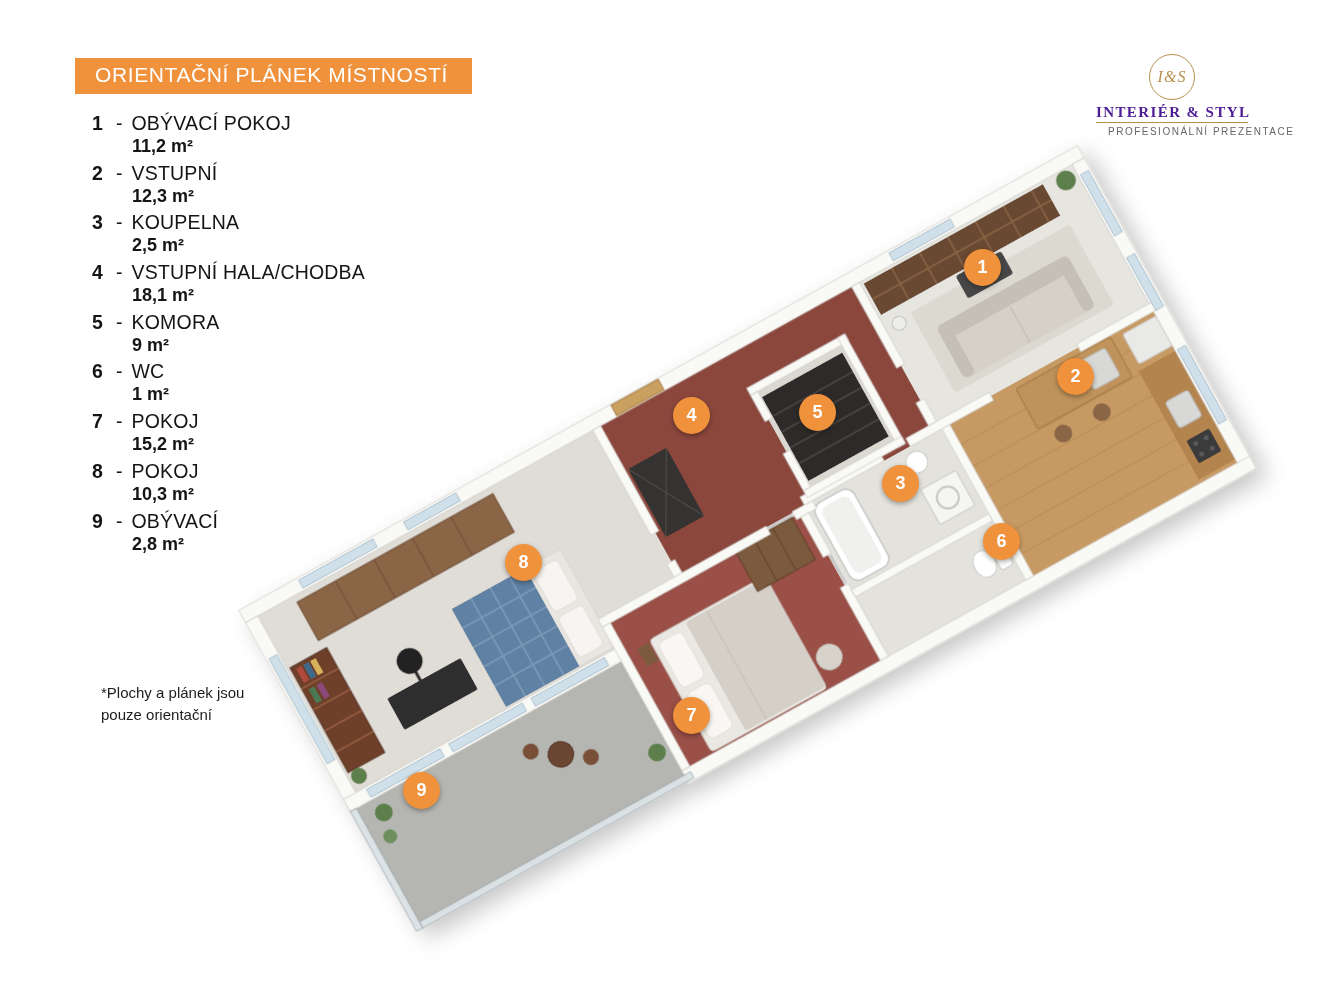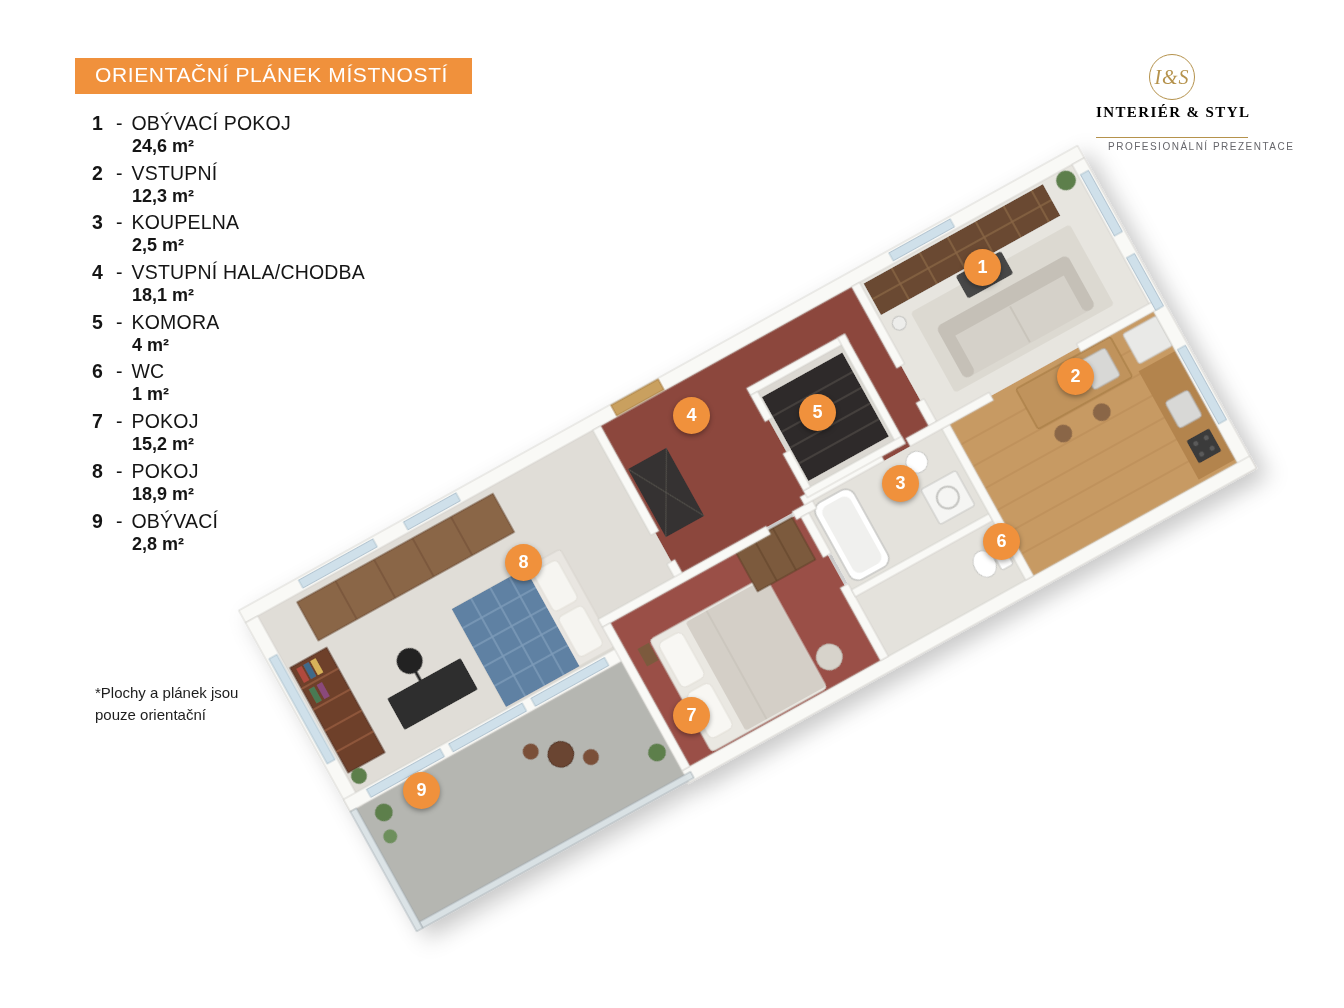--- a/index.html
+++ b/index.html
@@ -15,33 +15,33 @@
   }
   
   .legend{position:absolute;left:92px;top:112px;z-index:4;color:#151515;}
   .legend-item{margin-bottom:5px;}
   .l1{display:flex;gap:9px;align-items:baseline;font-size:19.5px;line-height:1.18;}
   .num{font-weight:700;min-width:15px;}
   .dash{font-weight:400;}
   .name{letter-spacing:.2px;}
   .area{font-weight:700;font-size:18px;margin-left:40px;margin-top:1px;line-height:1.15;}
   
-  .footnote{position:absolute;left:95px;top:682px;z-index:4;font-size:15px;color:#1d1d1d;line-height:1.45;}
+  .footnote{position:absolute;left:101px;top:682px;z-index:4;font-size:15px;color:#1d1d1d;line-height:1.45;}
   
   .logo{position:absolute;left:1096px;top:54px;width:152px;z-index:4;text-align:center;}
   .logo-circle{
     width:44px;height:44px;border:1.5px solid var(--logo_gold,#b5924c);border-radius:50%;
     margin:0 auto 4px;display:flex;align-items:center;justify-content:center;
-    font-family:"Liberation Serif",serif;font-style:italic;font-size:20px;
+    font-family:"Liberation Serif",serif;font-style:italic;font-size:16px;
     color:var(--logo_gold,#b5924c);letter-spacing:1px;
   }
   .logo-name{
     font-family:"Liberation Serif",serif;font-weight:700;font-size:15px;letter-spacing:1.4px;
-    color:#000000;border-bottom:1px solid var(--logo_gold,#b5924c);
-    padding-bottom:16px;margin-bottom:3px;white-space:nowrap;
+    color:#4c1d95;border-bottom:1px solid var(--logo_gold,#b5924c);
+    padding-bottom:1px;margin-bottom:3px;white-space:nowrap;
   }
   .logo-tag{font-size:10px;letter-spacing:1.5px;color:#66666b;white-space:nowrap;padding-left:12px;}
   
   svg.plan{position:absolute;left:0;top:0;z-index:1;}
   .wall{fill:#f9f9f6;stroke:#d1d0cb;stroke-width:.8;}
   .win{fill:#cfe0ea;stroke:#9fb6c4;stroke-width:.7;}
   .rail{fill:#d9e2e5;opacity:.9;stroke:#9aa4a8;stroke-width:.8;}
   .flred{fill:var(--carpet,#9a4f46);}
   .flreddark{fill:var(--carpet_dark,#8c463d);}
   .wood{fill:var(--wood,#c79a63);}
@@ -60,21 +60,21 @@
 
   <div class="banner">ORIENTAČNÍ PLÁNEK MÍSTNOSTÍ</div>
 
   <div class="legend">
     <div class="legend-item">
       <div class="l1">
           <span class="num">1</span>
           <span class="dash">-</span>
           <span class="name">OBÝVACÍ POKOJ</span>
         </div>
-      <div class="area">24,6 m²</div>
+      <div class="area">11,2 m²</div>
     </div>
     <div class="legend-item">
       <div class="l1">
           <span class="num">2</span>
           <span class="dash">-</span>
           <span class="name">VSTUPNÍ</span>
         </div>
       <div class="area">12,3 m²</div>
     </div>
     <div class="legend-item">
@@ -92,21 +92,21 @@
           <span class="name">VSTUPNÍ HALA/CHODBA</span>
         </div>
       <div class="area">18,1 m²</div>
     </div>
     <div class="legend-item">
       <div class="l1">
           <span class="num">5</span>
           <span class="dash">-</span>
           <span class="name">KOMORA</span>
         </div>
-      <div class="area">4 m²</div>
+      <div class="area">9 m²</div>
     </div>
     <div class="legend-item">
       <div class="l1">
           <span class="num">6</span>
           <span class="dash">-</span>
           <span class="name">WC</span>
         </div>
       <div class="area">1 m²</div>
     </div>
     <div class="legend-item">
@@ -116,21 +116,21 @@
           <span class="name">POKOJ</span>
         </div>
       <div class="area">15,2 m²</div>
     </div>
     <div class="legend-item">
       <div class="l1">
           <span class="num">8</span>
           <span class="dash">-</span>
           <span class="name">POKOJ</span>
         </div>
-      <div class="area">18,9 m²</div>
+      <div class="area">10,3 m²</div>
     </div>
     <div class="legend-item">
       <div class="l1">
           <span class="num">9</span>
           <span class="dash">-</span>
           <span class="name">OBÝVACÍ</span>
         </div>
       <div class="area">2,8 m²</div>
     </div>
   </div>

